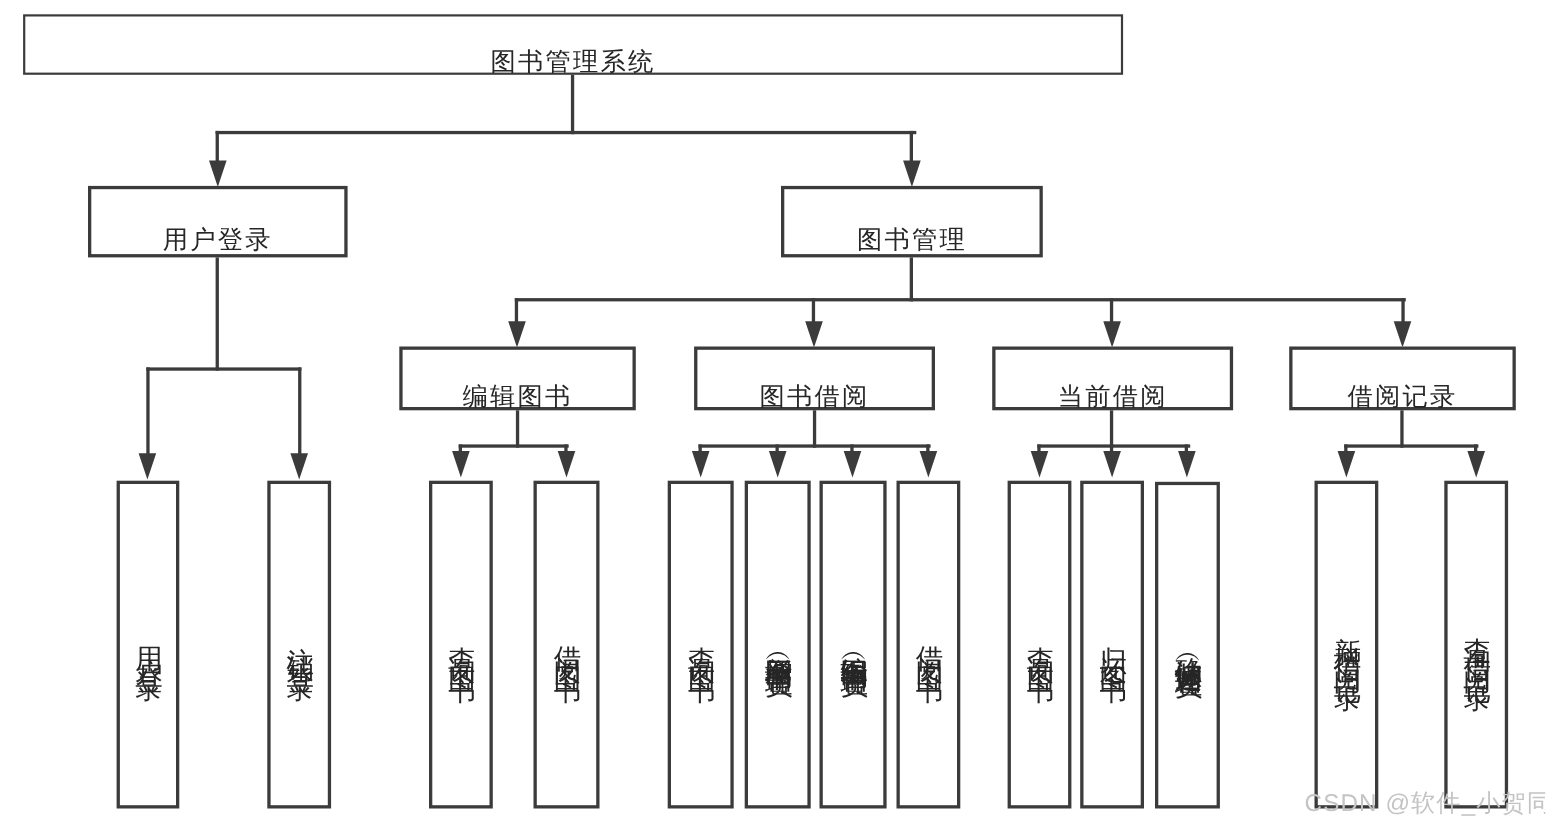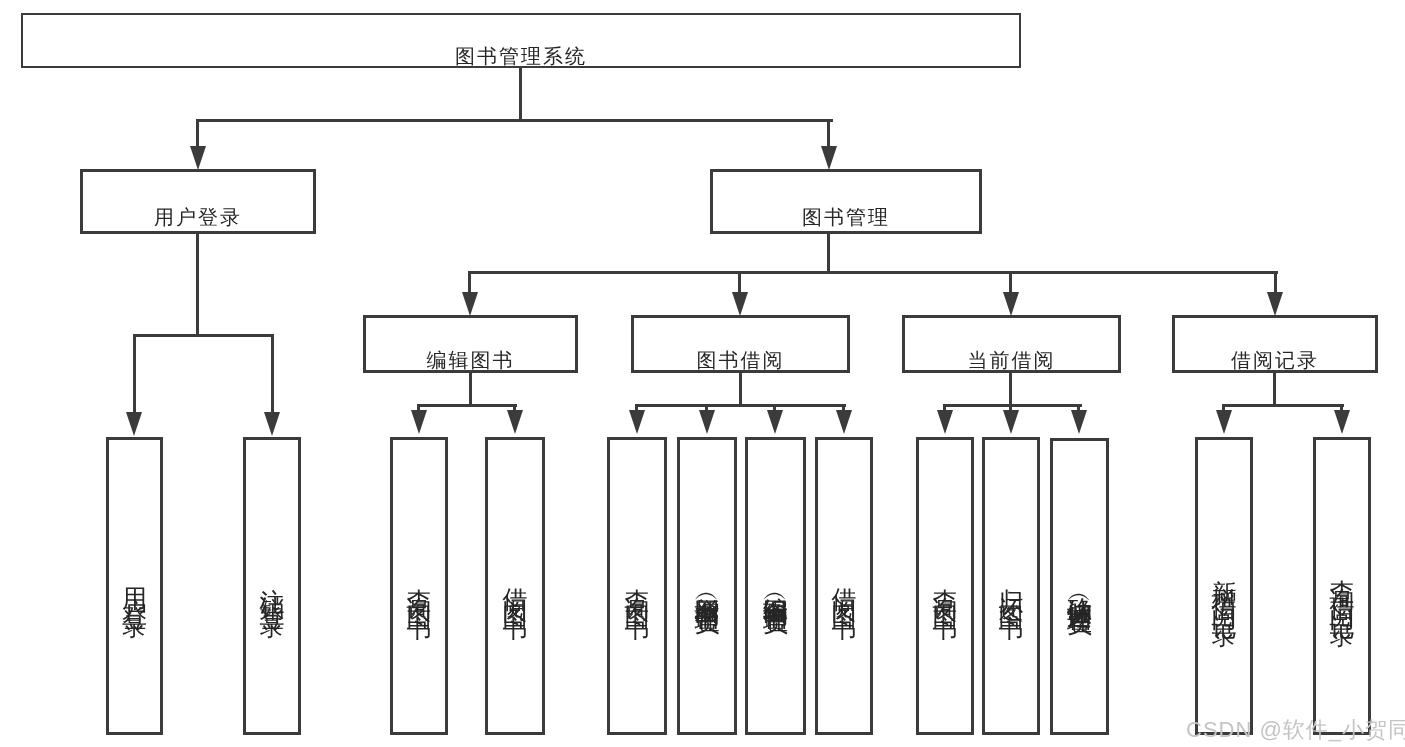--- a/index.html
+++ b/index.html
@@ -1,21 +1,21 @@
 <!DOCTYPE html>
 <html><head>
 <meta charset="utf-8">
 <style>
   html,body{margin:0;padding:0;background:#ffffff;}
   .stage{position:relative;width:1405px;height:747px;background:#ffffff;overflow:hidden;
          font-family:"Liberation Sans","DejaVu Sans",sans-serif;}
   .box{position:absolute;box-sizing:border-box;border:3px solid #3b3b3b;background:#ffffff;
        display:flex;align-items:center;justify-content:center;color:#262626;}
   .root{border-width:2px;}
-  .hlabel{font-size:20px;letter-spacing:2px;white-space:nowrap;margin-top:32px;}
+  .hlabel{font-size:23px;letter-spacing:2px;white-space:nowrap;margin-top:32px;}
   .vbox .vlabel{writing-mode:vertical-rl;text-orientation:mixed;font-size:25px;
                 letter-spacing:9px;line-height:1;}
   .vbox .vlabel.long{letter-spacing:2px;}
   .line{position:absolute;background:#3b3b3b;}
   .arrow{position:absolute;width:0;height:0;border-left:8px solid transparent;
          border-right:8px solid transparent;border-top:24px solid #3b3b3b;}
   .watermark{position:absolute;left:1186px;top:715px;color:#c4c4c4;font-size:22px;
              letter-spacing:1px;white-space:nowrap;}
 </style>
 </head>
@@ -30,21 +30,21 @@
   <div class="line" style="left:519px;top:68px;width:3px;height:54px;"></div>
   <div class="line" style="left:196px;top:119px;width:637px;height:3px;"></div>
   <div class="line" style="left:196px;top:119px;width:3px;height:30px;"></div>
   <div class="arrow" style="left:190px;top:146px;"></div>
   <div class="line" style="left:827px;top:119px;width:3px;height:30px;"></div>
   <div class="arrow" style="left:821px;top:146px;"></div>
 
   <div class="box" style="left:80px;top:169px;width:236px;height:65px;">
     <span class="hlabel">用户登录</span>
   </div>
-  <div class="box" style="left:710px;top:169px;width:272px;height:65px;">
+  <div class="box" style="left:710px;top:169px;width:238px;height:65px;">
     <span class="hlabel">图书管理</span>
   </div>
 
   <div class="line" style="left:196px;top:234px;width:3px;height:103px;"></div>
   <div class="line" style="left:133px;top:334px;width:141px;height:3px;"></div>
   <div class="line" style="left:133px;top:334px;width:3px;height:80px;"></div>
   <div class="arrow" style="left:126px;top:412px;"></div>
   <div class="line" style="left:271px;top:334px;width:3px;height:80px;"></div>
   <div class="arrow" style="left:264px;top:412px;"></div>
 

